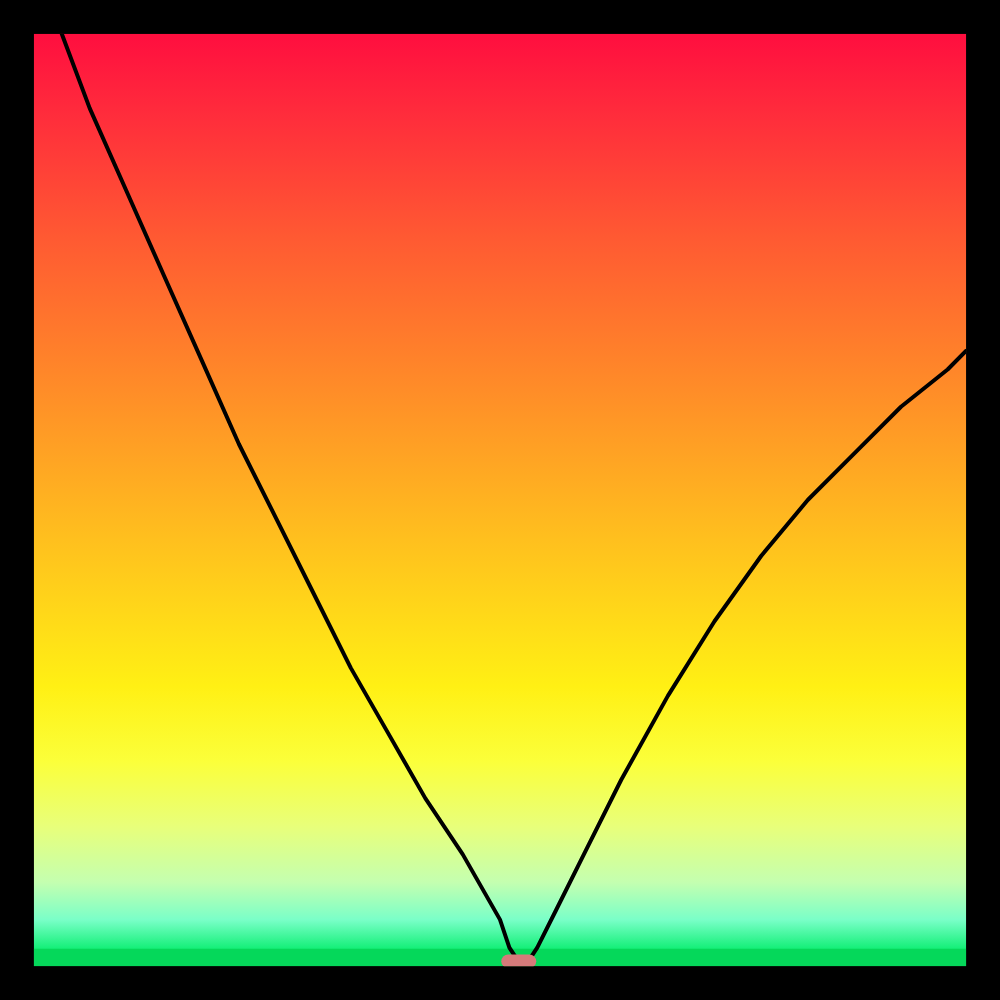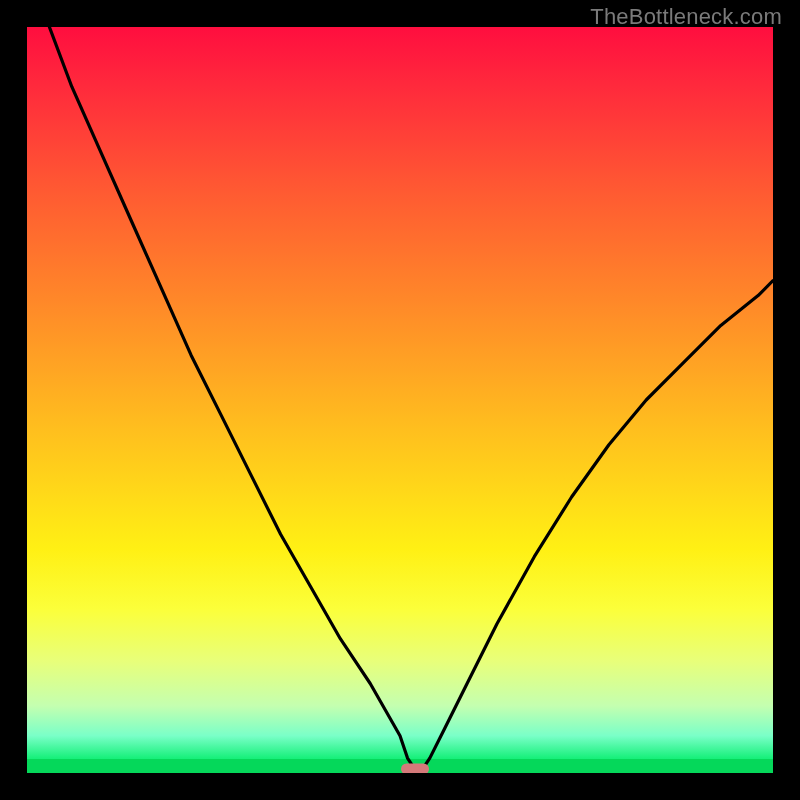--- a/index.html
+++ b/index.html
@@ -78,14 +78,13 @@
 
   <div class="plot-area">
     <div class="gradient-bg"></div>
     <div class="bottom-band"></div>
     <svg class="curve" viewBox="0 0 746 746" preserveAspectRatio="none">
       <path id="curve-path" d="M22.4 0.0 L44.8 59.7 L74.6 126.8 L104.4 194.0 L134.3 261.1 L164.1 328.2 L194.0 387.9 L223.8 447.6 L253.6 507.3 L283.5 559.5 L313.3 611.7 L343.2 656.5 L373.0 708.7 L380.5 731.1 L387.9 742.3 L395.4 742.3 L402.8 731.1 L417.8 701.2 L440.1 656.5 L470.0 596.8 L507.3 529.7 L544.6 470.0 L581.9 417.8 L619.2 373.0 L656.5 335.7 L693.8 298.4 L731.1 268.6 L746.0 253.6" fill="none" stroke="#000" stroke-width="3.2" stroke-linecap="round" stroke-linejoin="round"></path>
     </svg>
     <div id="marker" class="marker" style="left: 387.92px; top: 742.27px;"></div>
   </div>
 
-  <div class="watermark">TheBottleneck.com</div>
 </div>
 
 </body></html>

